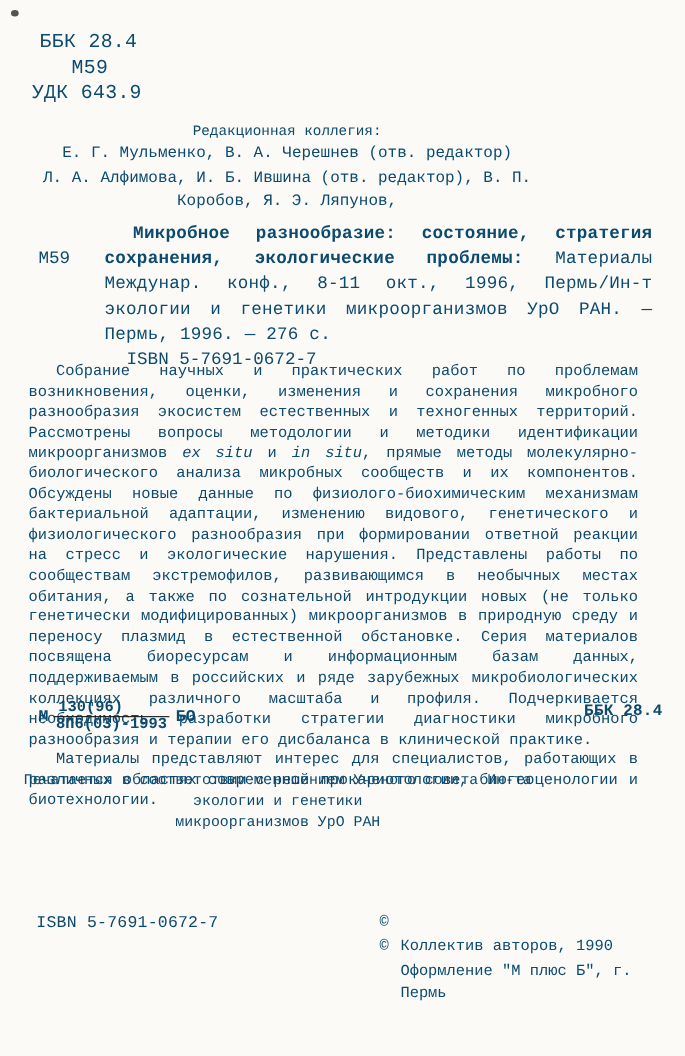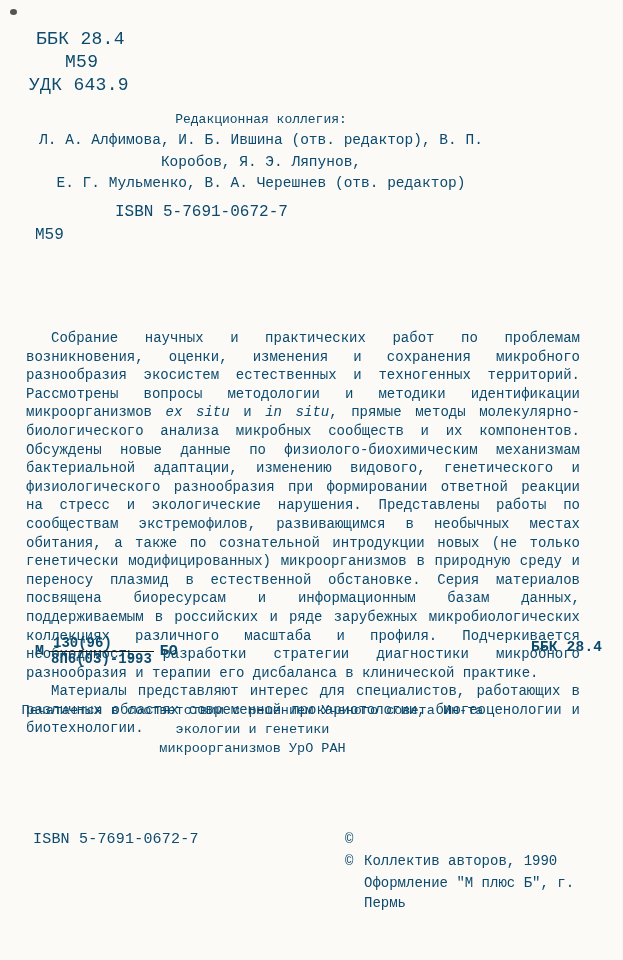--- a/index.html
+++ b/index.html
@@ -73,26 +73,27 @@
   <div class="speck" style="left:10px;top:9px;width:7px;height:6px;"></div>
 
   <div class="codes">
     <div class="l1">ББК 28.4</div>
     <div class="l2">М59</div>
     <div class="l3">УДК 643.9</div>
   </div>
 
   <div class="editorial">
     <div class="head">Редакционная коллегия:</div>
+    <div class="names">Е. Г. Мульменко, В. А. Черешнев (отв. редактор)</div>
     <div class="names">Л. А. Алфимова, И. Б. Ившина (отв. редактор), В. П. Коробов, Я. Э. Ляпунов,</div>
-    <div class="names">Е. Г. Мульменко, В. А. Черешнев (отв. редактор)</div>
   </div>
 
   <div class="catalog">
     <span class="margin-code">М59</span>
+    <p class="entry"><b>Микробное разнообразие: состояние, стратегия сохранения, экологические проблемы:</b><span> Материалы Междунар. конф., 8-11 окт., 1996, Пермь/Ин-т экологии и генетики микроорганизмов УрО РАН. — Пермь, 1996. —  276 с.</span></p>
     <div class="isbn-line">ISBN 5-7691-0672-7</div>
   </div>
 
   <div class="abstract">
     <p><span>Собрание научных и практических работ по проблемам возникновения, оценки, изменения и сохранения микробного разнообразия экосистем естественных и техногенных территорий. Рассмотрены вопросы методологии и методики идентификации микроорганизмов </span><span class="it">ex situ</span><span> и </span><span class="it">in situ</span><span>, прямые методы молекулярно-биологического анализа микробных сообществ и их компонентов. Обсуждены новые данные по физиолого-биохимическим механизмам бактериальной адаптации, изменению видового, генетического и физиологического разнообразия при формировании ответной реакции на стресс и экологические нарушения. Представлены работы по сообществам экстремофилов, развивающимся в необычных местах обитания, а также по сознательной интродукции новых (не только генетически модифицированных) микроорганизмов в природную среду и переносу плазмид в естественной обстановке. Серия материалов посвящена биоресурсам и информационным базам данных, поддерживаемым в российских и ряде зарубежных микробиологических коллекциях различного масштаба и профиля. Подчеркивается необходимость разработки стратегии диагностики микробного разнообразия и терапии его дисбаланса в клинической практике.</span></p>
     <p>Материалы представляют интерес для специалистов, работающих в различных областях современной  прокариотологии, биогеоценологии и биотехнологии.</p>
   </div>
 
   <div class="stamp">
     <span class="pref">М</span>

